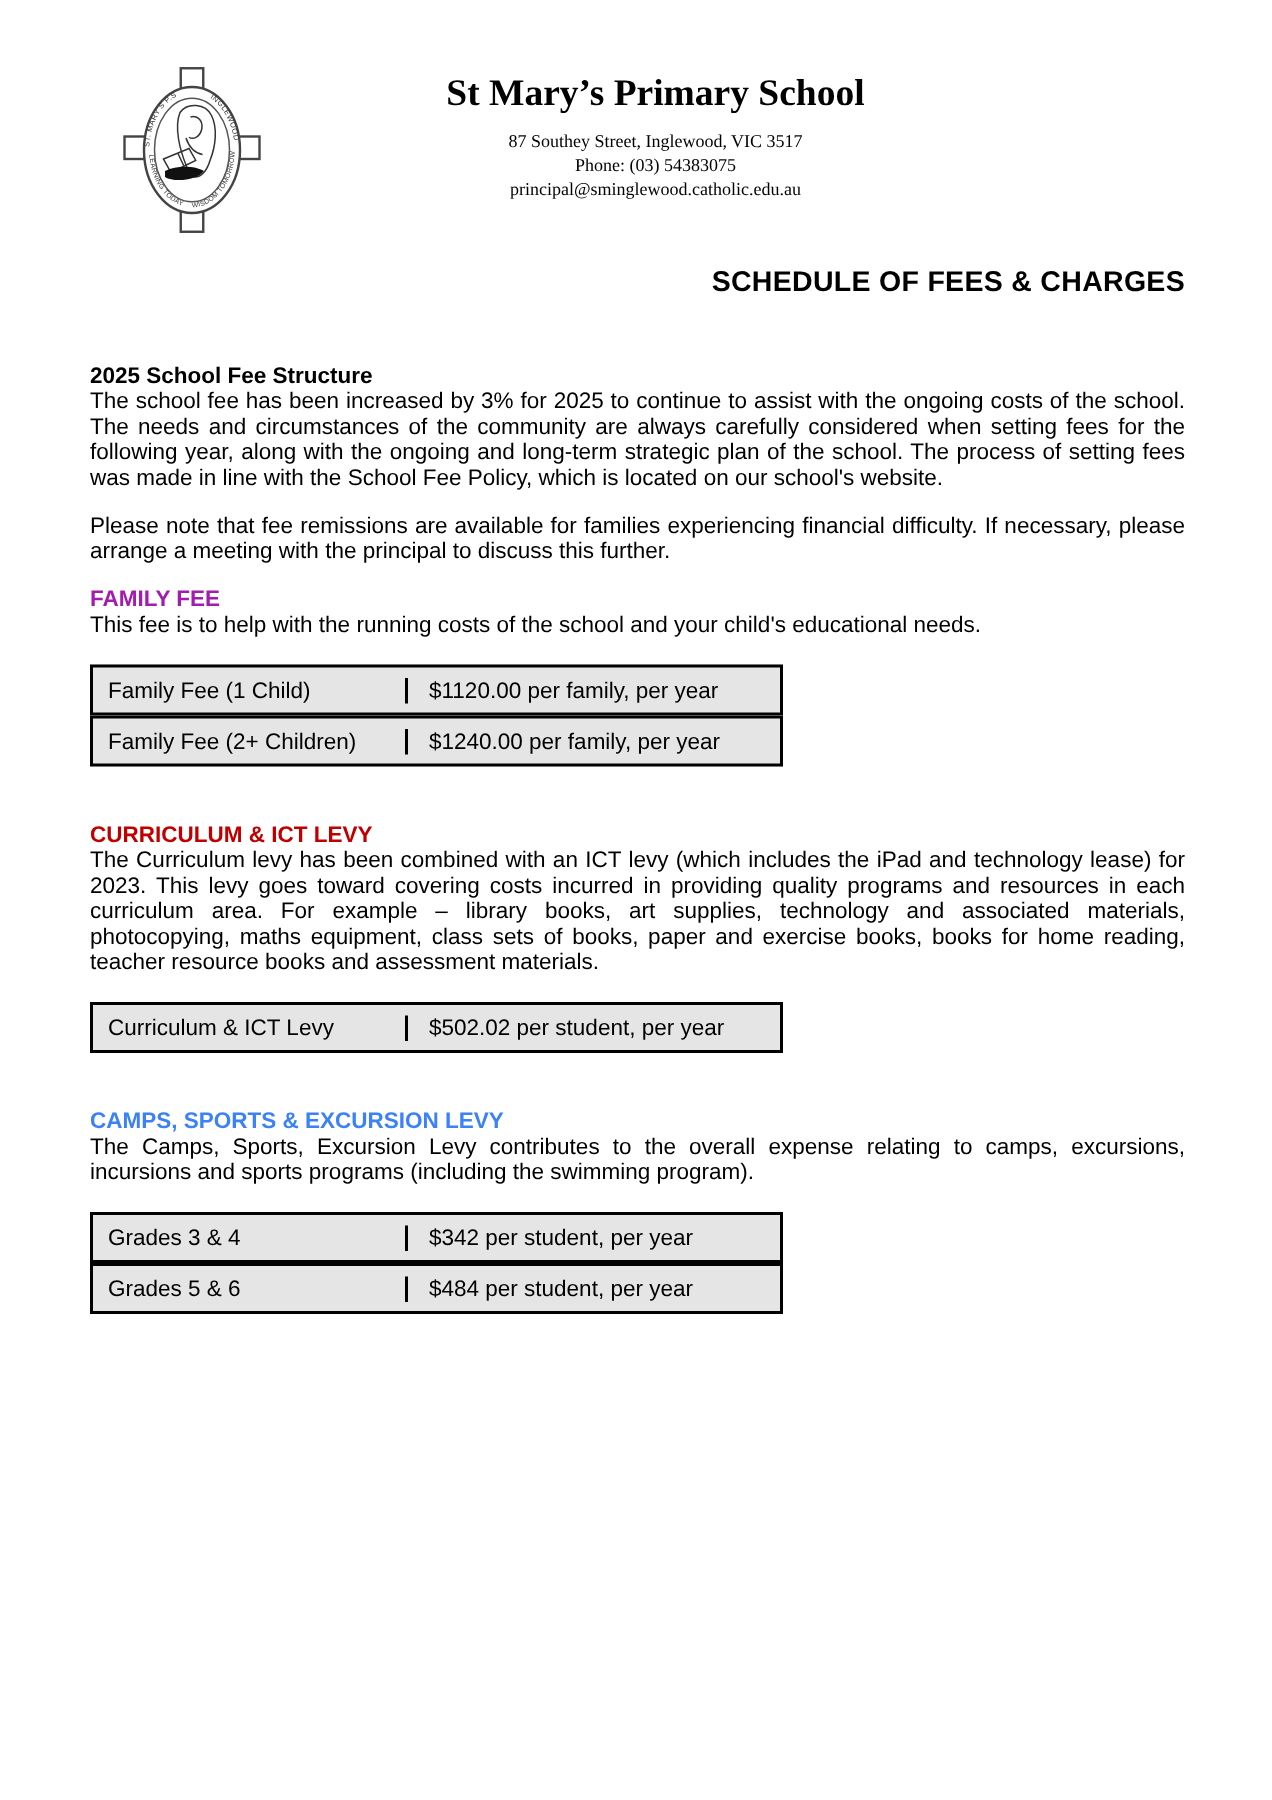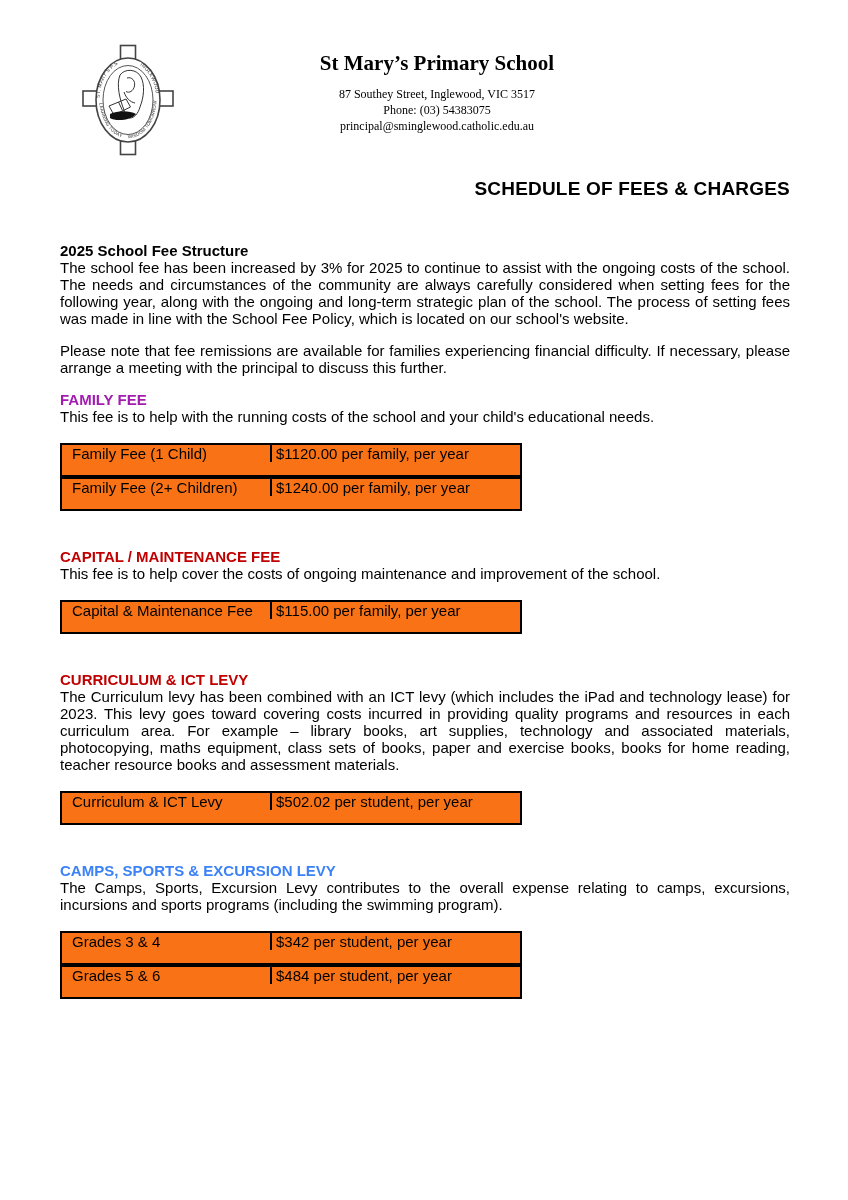--- a/index.html
+++ b/index.html
@@ -14,21 +14,21 @@
     font-size: 15px;
     color: #000;
     overflow: hidden;
   }
   
   .header { position: relative; }
   .logo { position: absolute; left: 20px; top: 44px; }
   .header-text { text-align: center; padding-top: 48px; padding-left: 24px; }
   .school-name {
     font-family: "Liberation Serif", "DejaVu Serif", serif;
-    font-size: 21px; font-weight: bold; line-height: 30px; margin: 0;
+    font-size: 25px; font-weight: bold; line-height: 30px; margin: 0;
   }
   .addr-block { margin-top: 8px; }
   .addr {
     font-family: "Liberation Serif", "DejaVu Serif", serif;
     font-size: 12px; line-height: 16px; text-align: center;
   }
   .doc-title {
     text-align: right; padding-left: 24px;
     font-weight: bold; font-size: 19px; line-height: 22px;
     margin-top: 44px; letter-spacing: 0.2px;
@@ -41,30 +41,30 @@
   .gap-top { margin-top: 15px; }
   
   .fee-section { margin-top: 37px; }
   .fee-section.first { margin-top: 15px; }
   .section-heading {
     font-size: 15px; font-weight: bold; line-height: 17px; margin: 0 0 0 0;
   }
   
   .fee-table { margin-top: 18px; width: 462px; }
   .fee-row {
-    display: flex; align-items: flex-start;
-    border: 2px solid #000; background: #f97316; height: 30px;
+    display: flex; align-items: center;
+    border: 2px solid #000; background: #e5e5e5; height: 30px;
   }
   .fee-label {
     width: 198px; padding-left: 10px;
     border-right: 2px solid #000;
     display: flex; align-items: center;
   }
   .fee-value {
-    flex: 1; padding-left: 4px;
+    flex: 1; padding-left: 14px;
     display: flex; align-items: center;
   }
   
   .logo text { font-family: "Liberation Sans", "DejaVu Sans", sans-serif; }
 </style>
 </head>
 <body>
 
 <div class="page">
 
@@ -130,30 +130,20 @@
         <div class="fee-label">Family Fee (1 Child)</div>
         <div class="fee-value">$1120.00 per family, per year</div>
       </div>
       <div class="fee-row">
         <div class="fee-label">Family Fee (2+ Children)</div>
         <div class="fee-value">$1240.00 per family, per year</div>
       </div>
     </div>
   </div>
 
-  <div class="fee-section">
-    <h2 class="section-heading red" style="color: rgb(192, 0, 0);">CAPITAL / MAINTENANCE FEE</h2>
-    <p class="just">This fee is to help cover the costs of ongoing maintenance and improvement of the school.</p>
-    <div class="fee-table">
-      <div class="fee-row">
-        <div class="fee-label">Capital &amp; Maintenance Fee</div>
-        <div class="fee-value">$115.00 per family, per year</div>
-      </div>
-    </div>
-  </div>
 
   <div class="fee-section">
     <h2 class="section-heading red" style="color: rgb(192, 0, 0);">CURRICULUM &amp; ICT LEVY</h2>
     <p class="just">The Curriculum levy has been combined with an ICT levy (which includes the iPad and technology lease) for 2023. This levy goes toward covering costs incurred in providing quality programs and resources in each curriculum area. For example – library books, art supplies, technology and associated materials, photocopying, maths equipment, class sets of books, paper and exercise books, books for home reading, teacher resource books and assessment materials.</p>
     <div class="fee-table">
       <div class="fee-row">
         <div class="fee-label">Curriculum &amp; ICT Levy</div>
         <div class="fee-value">$502.02 per student, per year</div>
       </div>
     </div>

